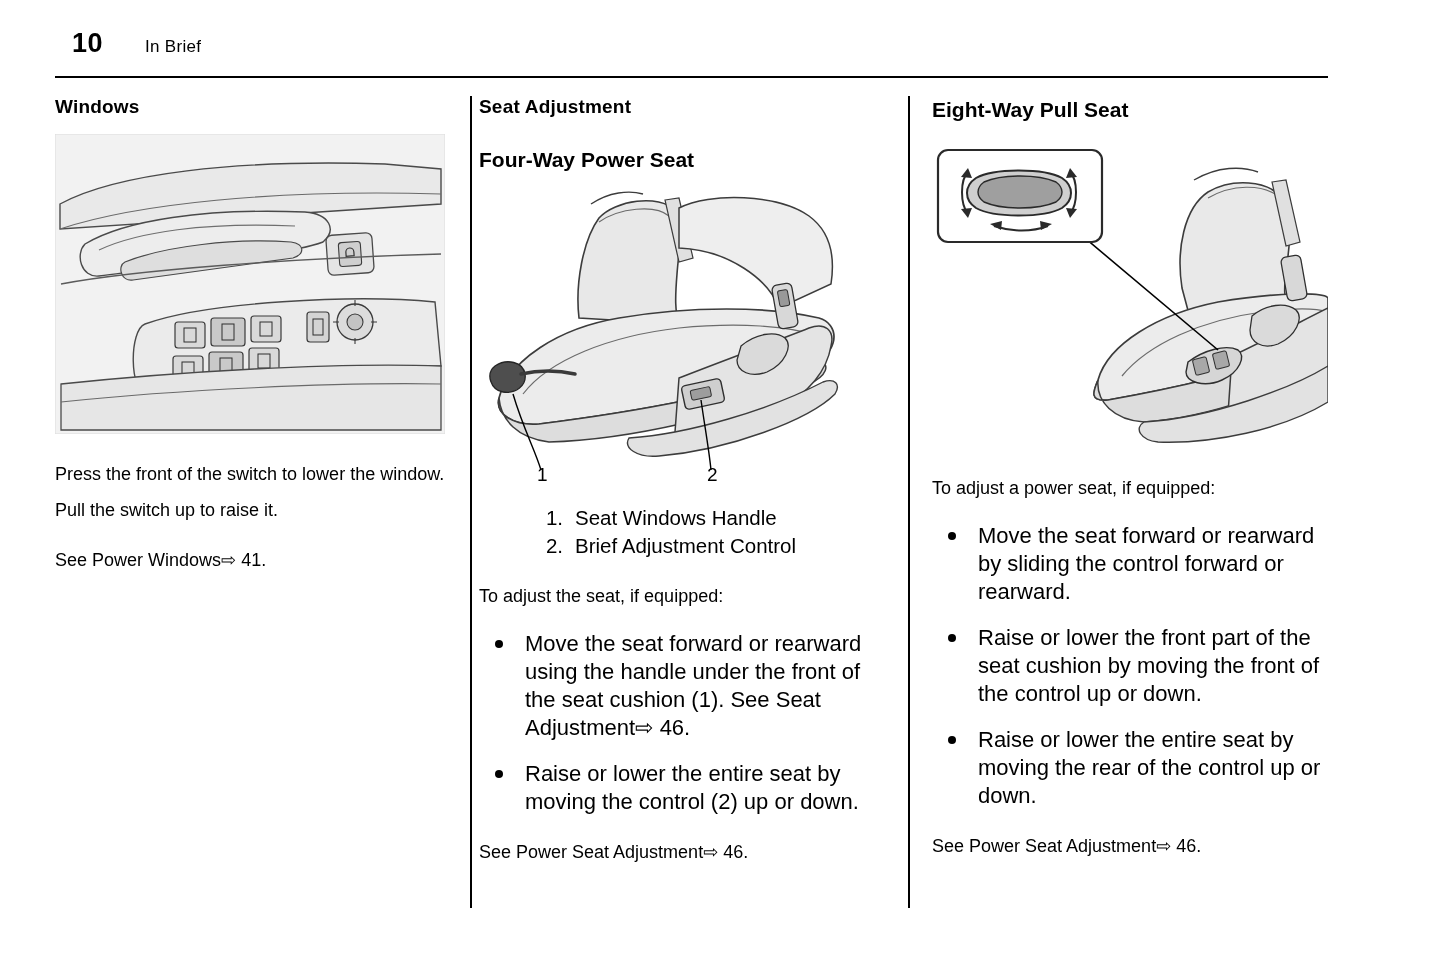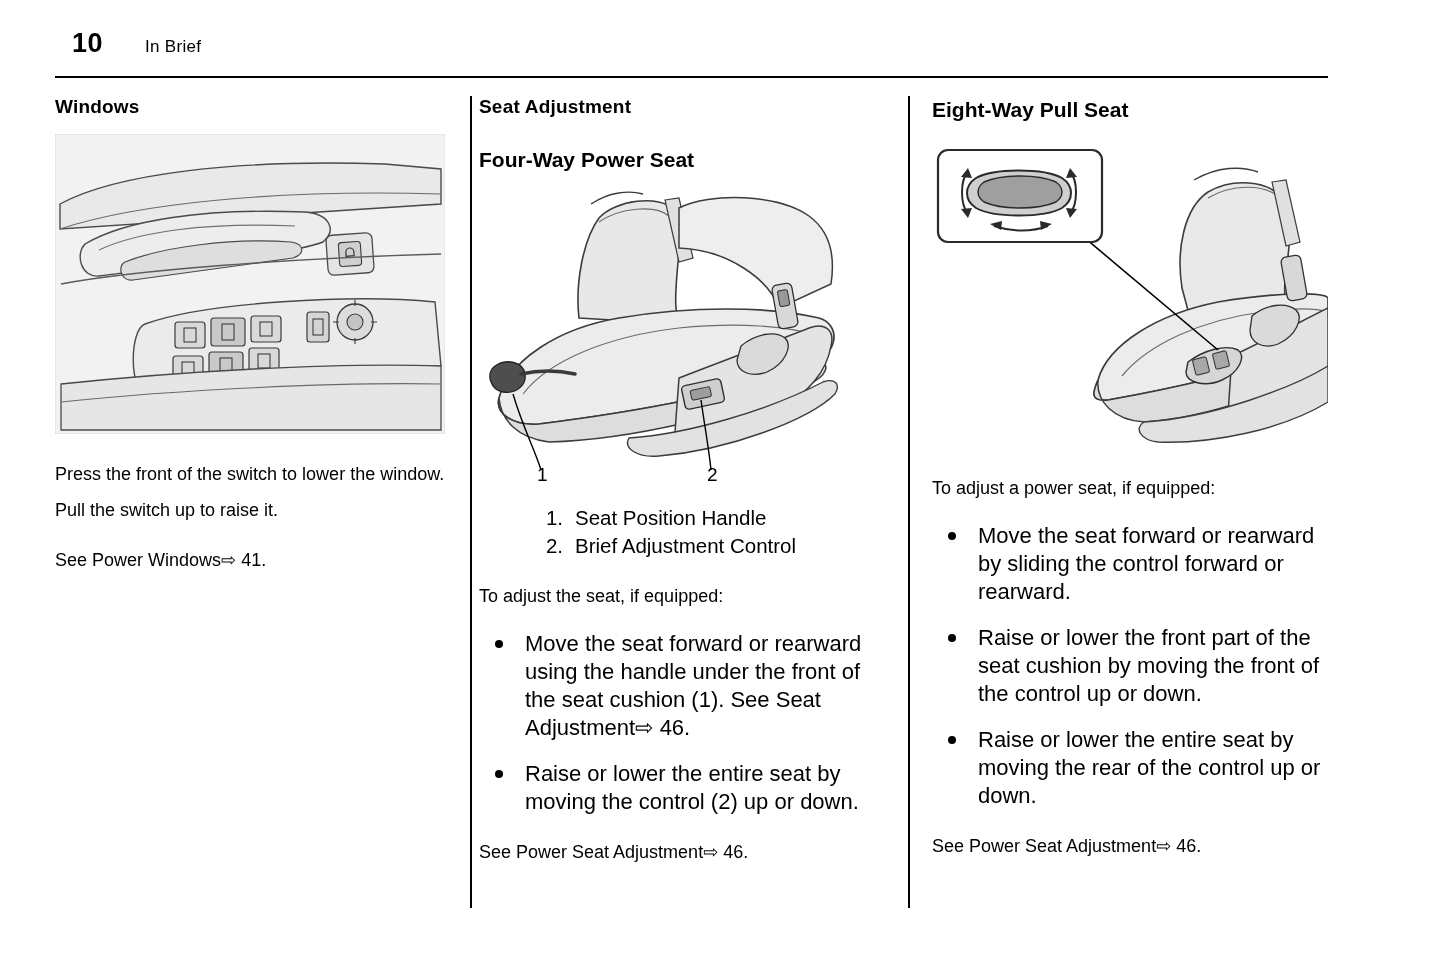--- a/index.html
+++ b/index.html
@@ -251,21 +251,21 @@
 
         <path d="M34 206 C 44 240, 56 262, 62 282" fill="none" stroke="#000" stroke-width="1.4"></path>
 
         <path d="M222 212 C 226 240, 230 262, 232 282" fill="none" stroke="#000" stroke-width="1.4"></path>
       </svg>
       <span class="fig-caption-num" style="left:58px; top:276px;">1</span>
       <span class="fig-caption-num" style="left:228px; top:276px;">2</span>
     </div>
 
     <ol class="numlist">
-      <li><span class="num">1.</span><span>Seat Position Handle</span></li>
+      <li><span class="num">1.</span><span>Seat Windows Handle</span></li>
       <li><span class="num">2.</span><span>Brief Adjustment Control</span></li>
     </ol>
 
     <p class="body">To adjust the seat, if equipped:</p>
 
     <ul class="bullets">
       <li>
         <span class="dot"></span>
         <span>Move the seat forward or rearward using the handle under the front of the seat cushion (1). See </span><span class="ital">Seat Adjustment</span><span class="arrow">⇨</span> <span class="ital">46</span><span>.</span>
       </li>

